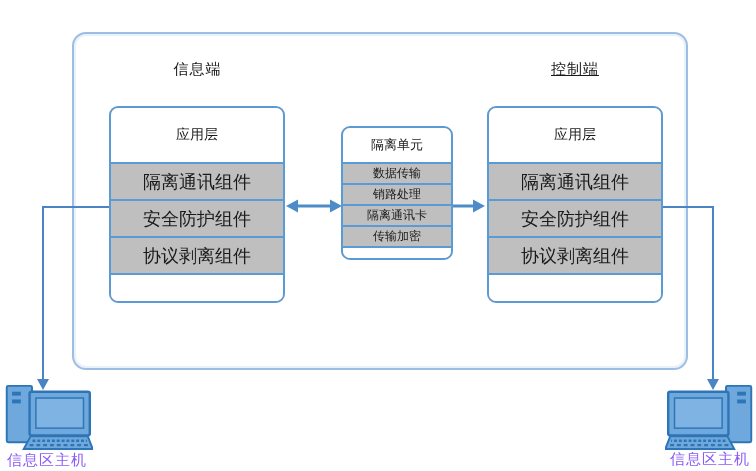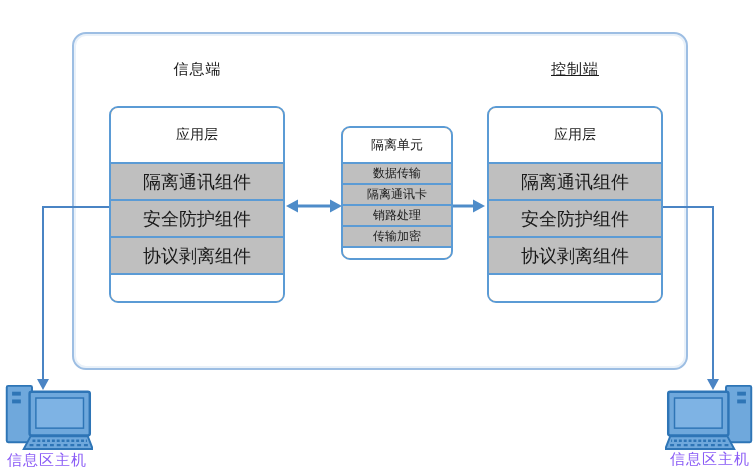--- a/index.html
+++ b/index.html
@@ -86,22 +86,22 @@
     <div class="stack-title">应用层</div>
     <div class="stack-row">隔离通讯组件</div>
     <div class="stack-row">安全防护组件</div>
     <div class="stack-row">协议剥离组件</div>
     <div class="stack-footer"></div>
   </div>
 
   <div class="stack mid">
     <div class="stack-title">隔离单元</div>
     <div class="stack-row">数据传输</div>
+    <div class="stack-row">销路处理</div>
     <div class="stack-row">隔离通讯卡</div>
-    <div class="stack-row">销路处理</div>
     <div class="stack-row">传输加密</div>
     <div class="stack-footer"></div>
   </div>
 
   <div class="stack side r">
     <div class="stack-title">应用层</div>
     <div class="stack-row">隔离通讯组件</div>
     <div class="stack-row">安全防护组件</div>
     <div class="stack-row">协议剥离组件</div>
     <div class="stack-footer"></div>

